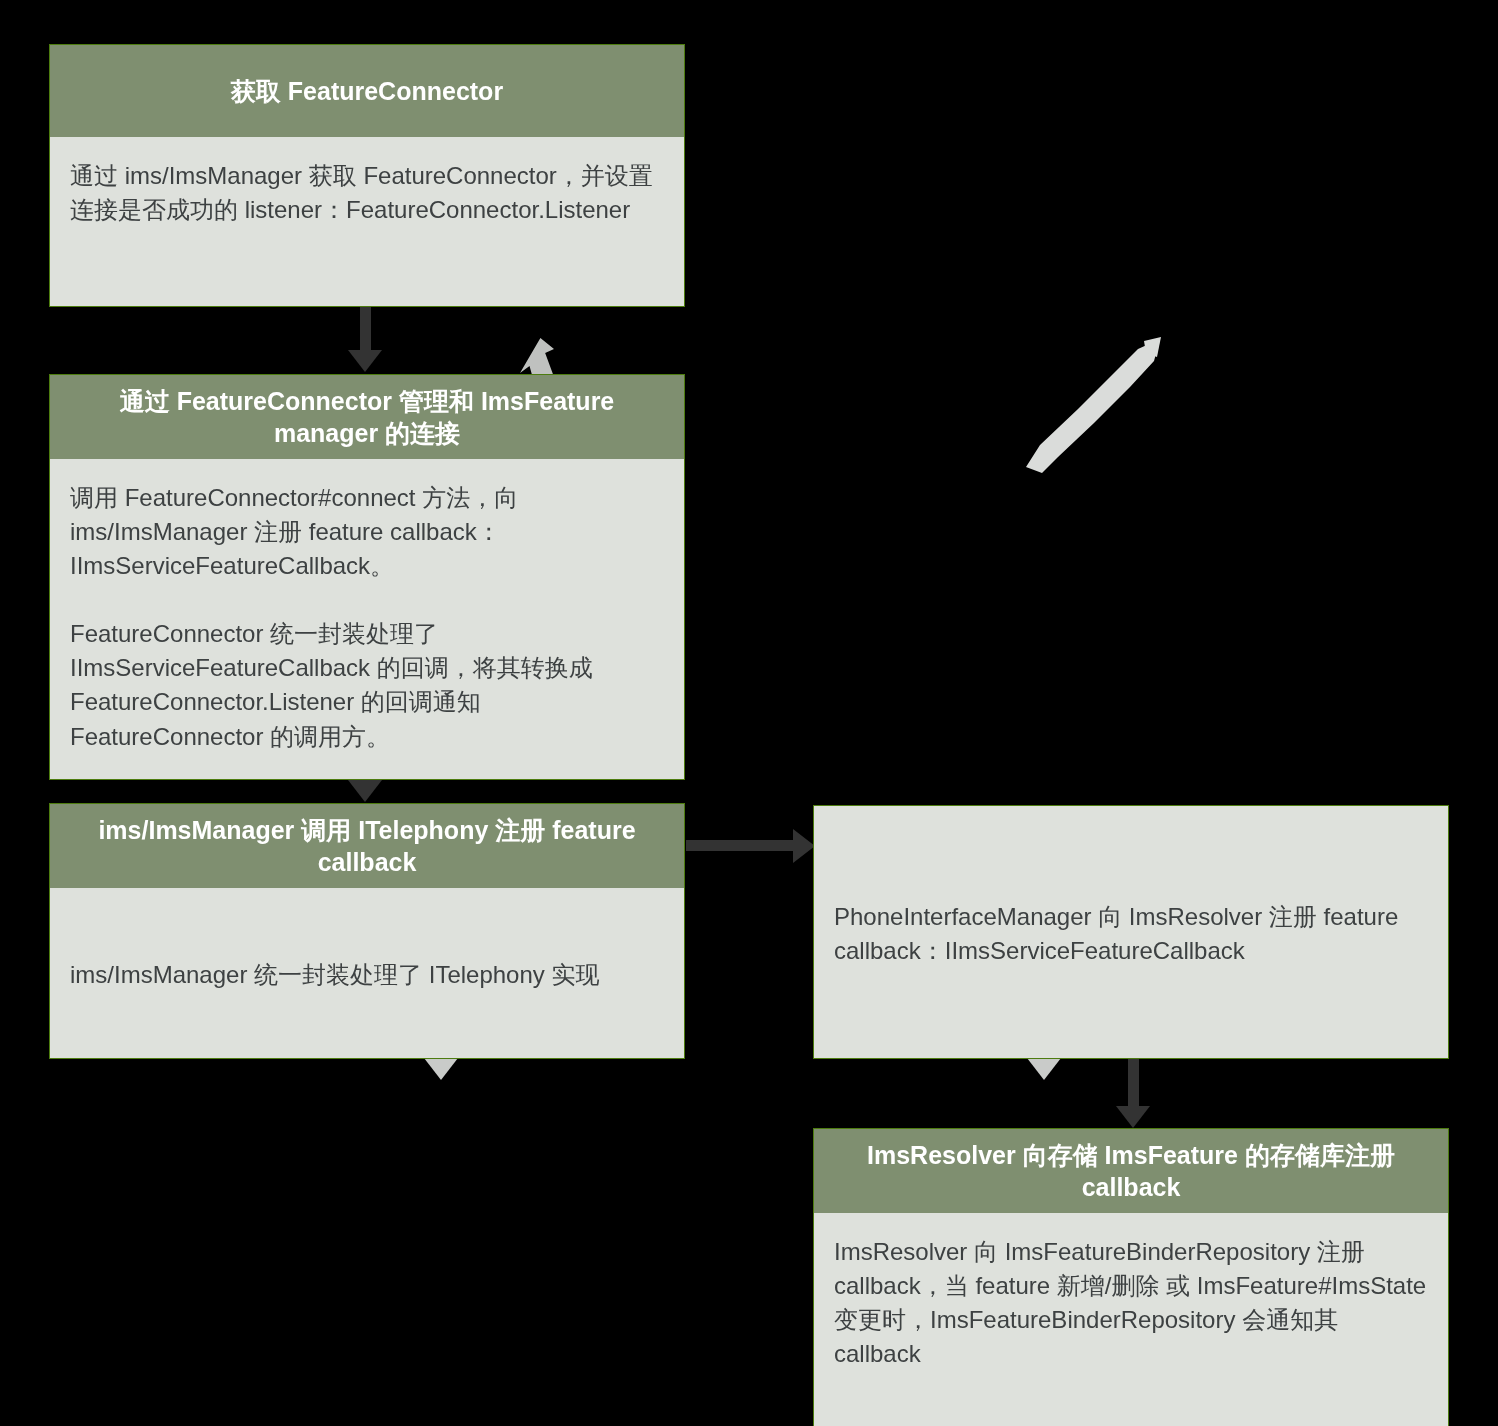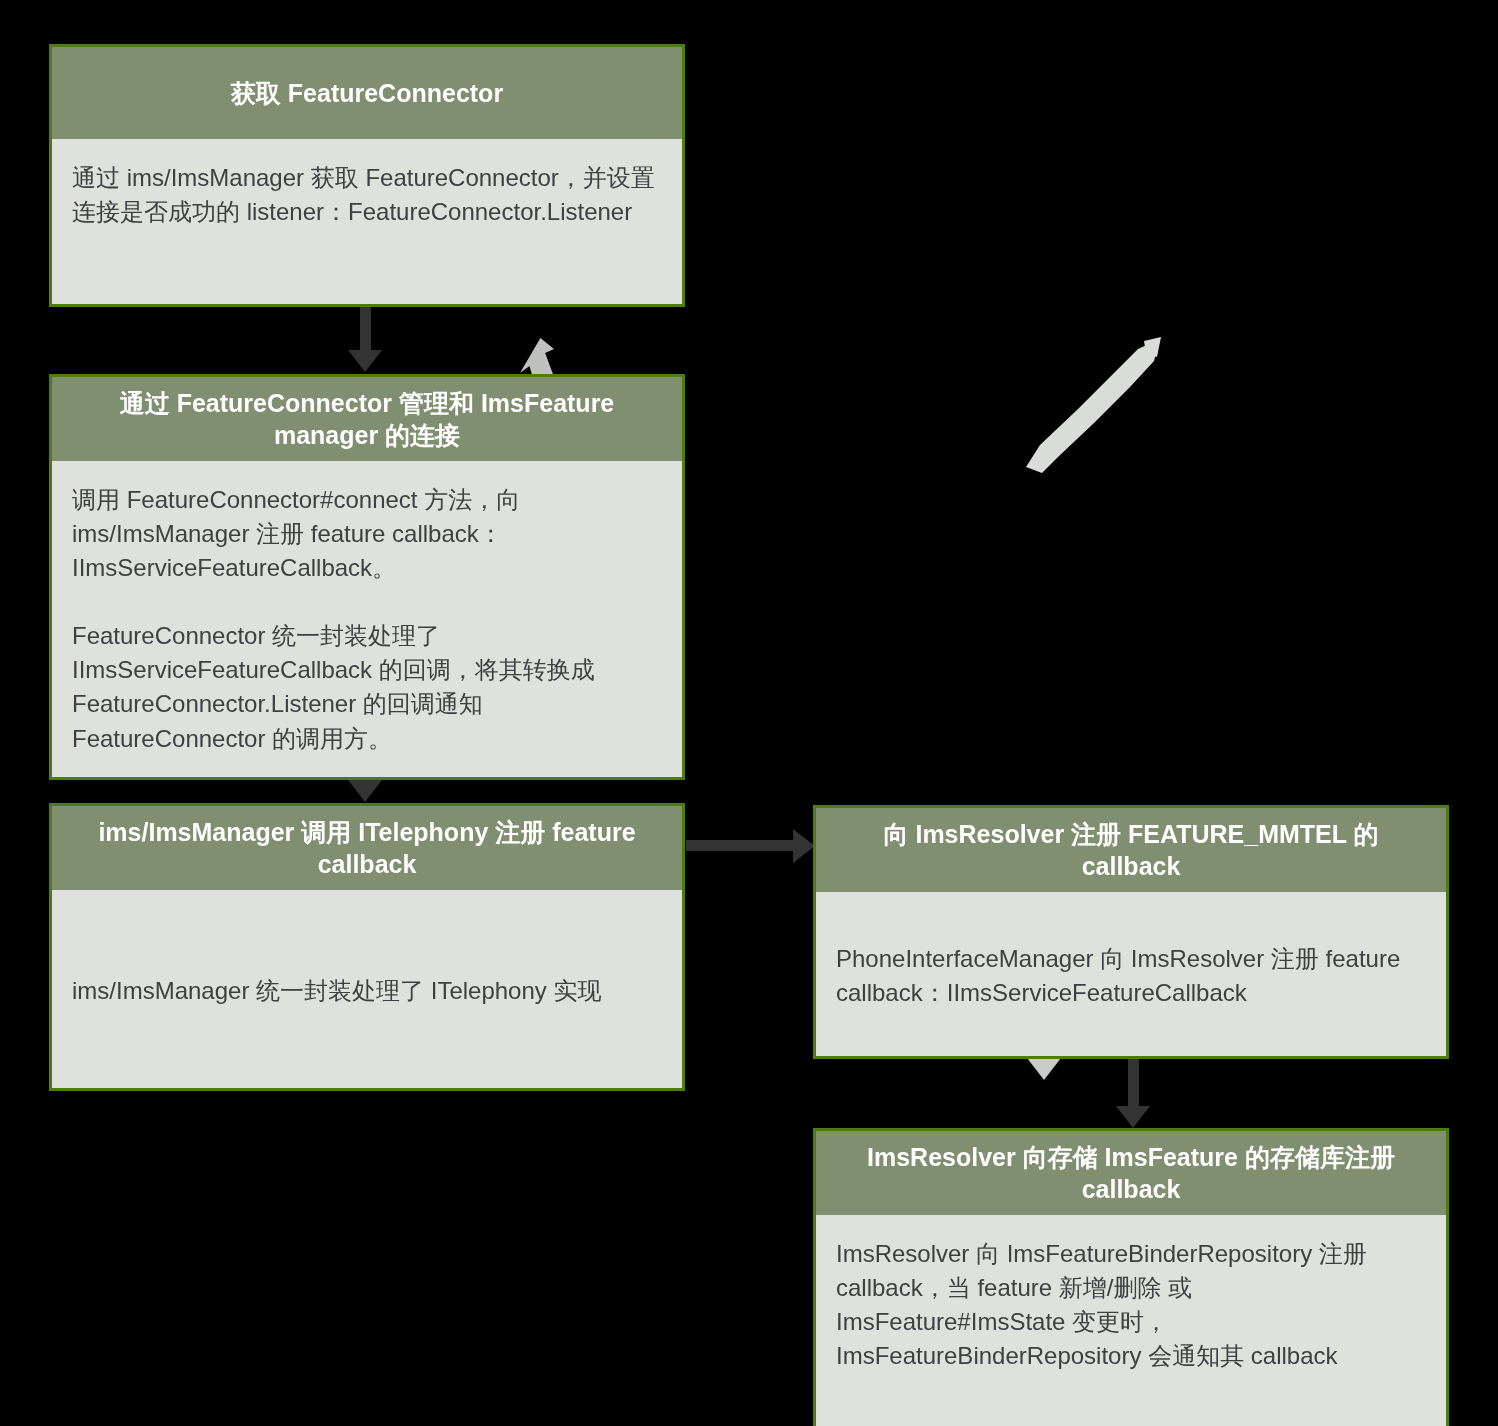--- a/index.html
+++ b/index.html
@@ -14,21 +14,21 @@
     position: relative;
     width: 1498px;
     height: 1426px;
     background: #000000;
     overflow: hidden;
   }
   .node {
     position: absolute;
     box-sizing: border-box;
     background: #dee1dc;
-    border: 3px solid #4d7c0f;
+    border: 1px solid #4d7c0f;
     display: flex;
     flex-direction: column;
     z-index: 3;
   }
   .node-header {
     background: #7f8f70;
     color: #ffffff;
     font-weight: bold;
     font-size: 25px;
     line-height: 1.28;
@@ -54,21 +54,21 @@
     align-items: center;
   }
 
   
   #node-get-featureconnector { left: 49px; top: 44px; width: 636px; height: 263px; }
   #node-get-featureconnector .node-header { height: 92px; }
 
   #node-manage-connection { left: 49px; top: 374px; width: 636px; height: 406px; }
   #node-manage-connection .node-header { height: 84px; }
 
-  #node-register-feature-callback { left: 49px; top: 803px; width: 636px; height: 288px; }
+  #node-register-feature-callback { left: 49px; top: 803px; width: 636px; height: 256px; }
   #node-register-feature-callback .node-header { height: 84px; }
 
   #node-imsresolver-mmtel { left: 813px; top: 805px; width: 636px; height: 254px; }
   #node-imsresolver-mmtel .node-header { height: 84px; }
 
   #node-imsresolver-repo { left: 813px; top: 1128px; width: 636px; height: 331px; }
   #node-imsresolver-repo .node-header { height: 84px; }
 
   
   .conn { position: absolute; z-index: 2; }
@@ -149,21 +149,20 @@
 
 FeatureConnector 统一封装处理了 IImsServiceFeatureCallback 的回调，将其转换成 FeatureConnector.Listener 的回调通知 FeatureConnector 的调用方。</div>
   </div>
 
   <div class="node" id="node-register-feature-callback">
     <div class="node-header">ims/ImsManager 调用 ITelephony 注册 feature callback</div>
     <div class="node-body centered">ims/ImsManager 统一封装处理了 ITelephony 实现</div>
   </div>
 
   <div class="node" id="node-imsresolver-mmtel">
-    <div class="node-header">向 ImsResolver 注册 FEATURE_MMTEL 的 callback</div>
     <div class="node-body centered">PhoneInterfaceManager 向 ImsResolver 注册 feature callback：IImsServiceFeatureCallback</div>
   </div>
 
   <div class="node" id="node-imsresolver-repo">
     <div class="node-header">ImsResolver 向存储 ImsFeature 的存储库注册 callback</div>
     <div class="node-body">ImsResolver 向 ImsFeatureBinderRepository 注册 callback，当 feature 新增/删除 或 ImsFeature#ImsState 变更时，ImsFeatureBinderRepository 会通知其 callback</div>
   </div>
 
   <div class="conn vline-dark" id="conn-1-2-line"></div>
   <div class="conn vhead-dark" id="conn-1-2-head"></div>

